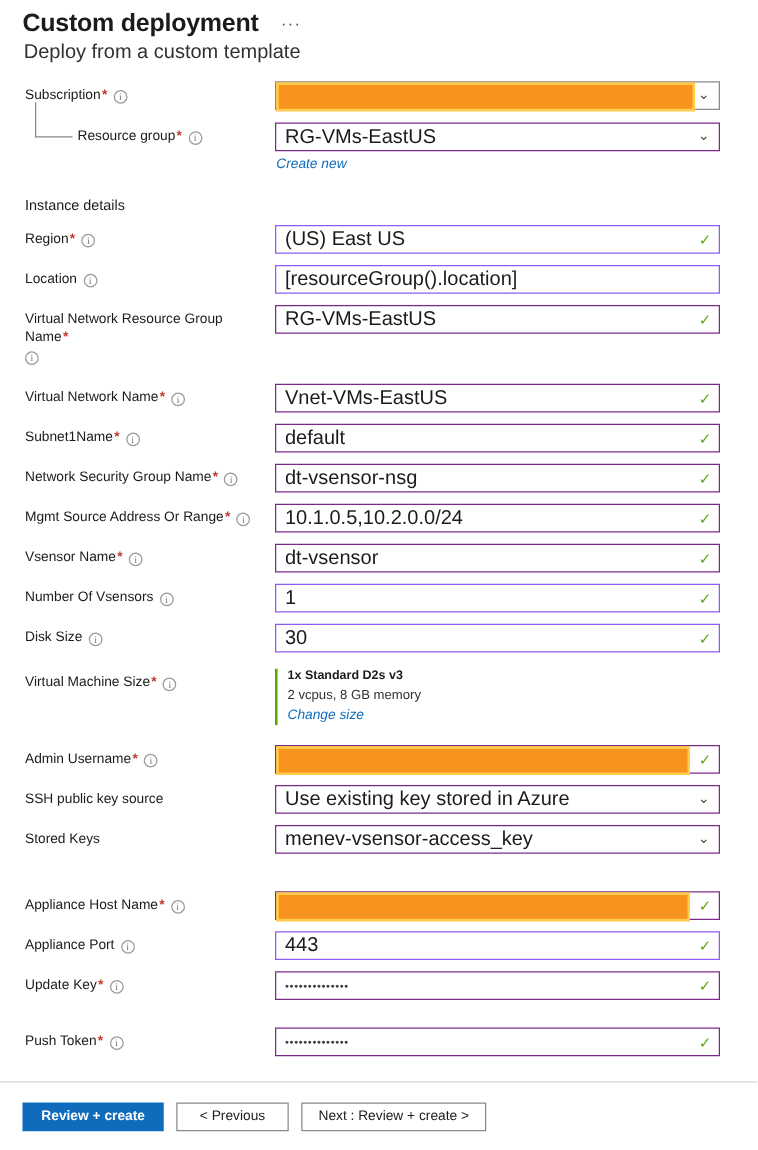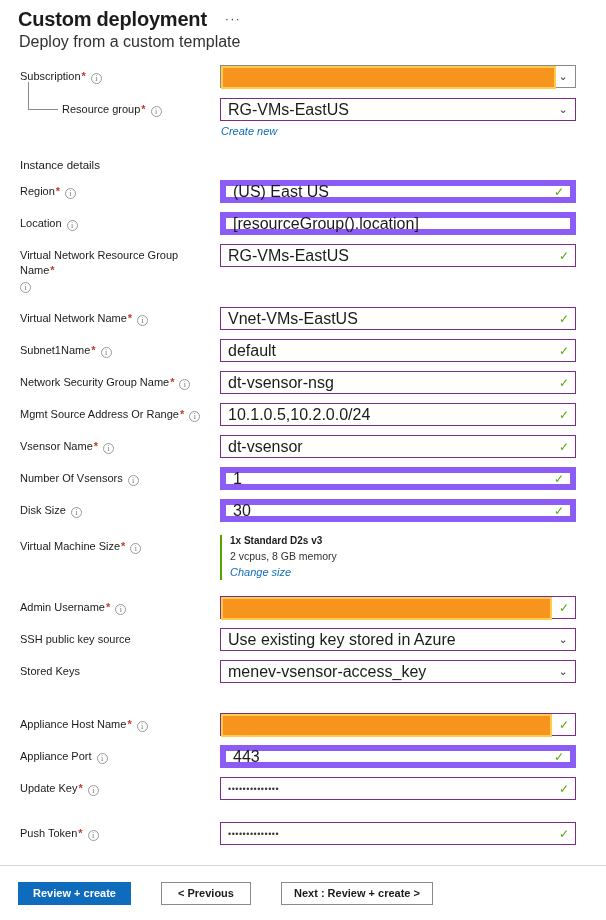--- a/index.html
+++ b/index.html
@@ -61,21 +61,21 @@
   .section-head {
     font-size: 11.5px; font-weight: normal; color: #1b1b1b;
     padding: 0 20px; margin: 0 0 4px 0;
   }
 
   
   .field {
     position: relative; width: 356px; height: 23px;
     background: #fff; display: flex; align-items: center;
   }
-  .field.gray { border: 6px solid #8b5cf6; gap: 12px; }
+  .field.gray { border: 1px solid #8b5cf6; gap: 12px; }
   .field.purple { border: 1px solid #7d2b8b; }
   .field .val {
     font-size: 16px; color: #1b1b1b;
     padding-left: 7px; flex: 1;
     white-space: nowrap; overflow: hidden;
   }
   .field .val.dots {
     font-size: 9px; letter-spacing: 0.5px; color: #3a3a3a;
   }
   .check {
@@ -112,32 +112,32 @@
     display: inline-block; cursor: pointer; font-style: italic;
   }
   .link.createnew { margin-top: 3px; margin-left: 1px; }
 
   
   .footer {
     position: absolute; left: 0; bottom: 0;
     width: 606px; height: 55px;
     border-top: 1px solid #d6d6d6;
     background: #fff;
-    display: flex; align-items: center; gap: 30px;
+    display: flex; align-items: center; gap: 10px;
     padding-left: 18px;
   }
   .btn {
     height: 23px; font-size: 11px;
     display: inline-flex; align-items: center; justify-content: center;
     cursor: pointer; padding: 0 12px; font-weight: bold;
   }
   .btn.primary { background: #0f6cbd; color: #fff; min-width: 113px; }
   .btn.secondary {
     background: #fff; color: #1b1b1b; border: 1px solid #8a8a8a;
-    font-weight: bold; min-width: 90px;
+    font-weight: normal; min-width: 90px;
   }
   .btn.secondary.wide { min-width: 148px; }
 </style>
 </head>
 <body>
 
 <div class="page">
 
   <div class="header">
     <div class="title-row">

